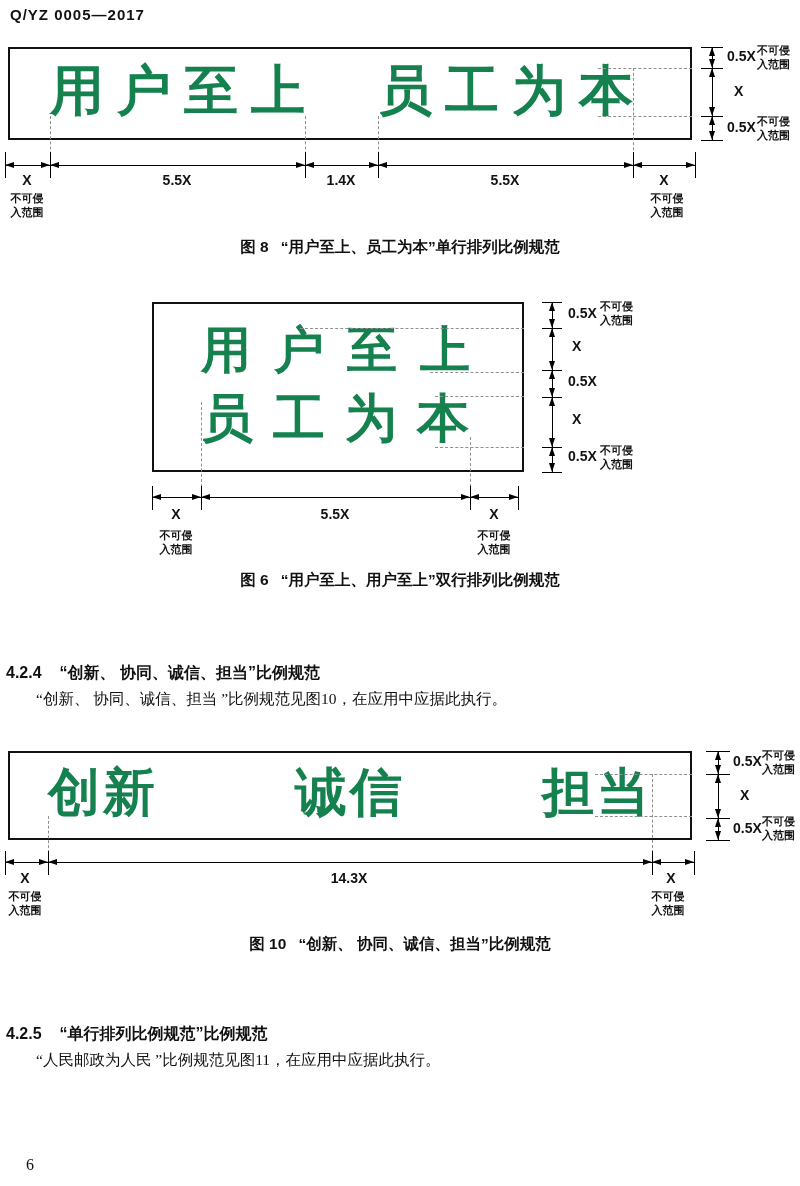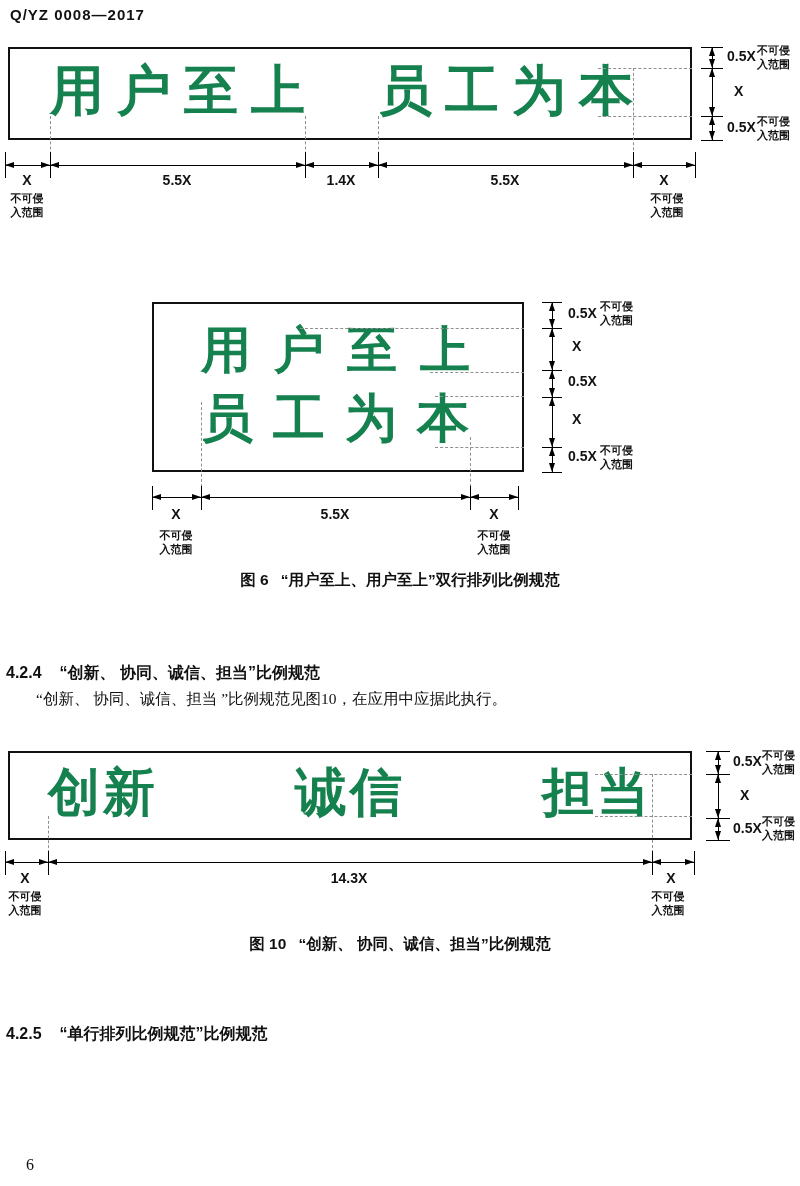--- a/index.html
+++ b/index.html
@@ -43,21 +43,21 @@
   .sec-head .sec-title { margin-left:18px; }
   .body-p  { position:absolute; left:36px; font:15.5px "Liberation Serif", serif; white-space:nowrap; }
 
   .page-num{ position:absolute; left:26px; top:1156px; font:16px "Liberation Serif", serif; }
 </style>
 </head>
 <body>
 
 <div class="page">
 
-  <div class="doc-code">Q/YZ 0008—2017</div>
+  <div class="doc-code">Q/YZ 0005—2017</div>
 
   <div>
     <div class="fbox" style="left:8px;top:47px;width:684px;height:93px"></div>
 
     <div class="slogan" style="left:50px;top:63px;width:583px;display:flex;justify-content:space-between;font-size:54px;line-height:54px">
       <span style="letter-spacing:13px;margin-right:-13px">用户至上</span>
       <span style="letter-spacing:13px;margin-right:-13px">员工为本</span>
     </div>
 
     <div class="dash-h" style="left:598px;top:68px;width:94px"></div>
@@ -105,20 +105,23 @@
     <div class="nintr-c" style="left:27px;top:191px">
       <span style="display:block">不可侵</span>
       <span style="display:block">入范围</span>
     </div>
     <div class="nintr-c" style="left:667px;top:191px">
       <span style="display:block">不可侵</span>
       <span style="display:block">入范围</span>
     </div>
   </div>
 
+  <div class="caption" style="top:237px">
+    <span>图 8</span><span class="cap-text">“用户至上、员工为本”单行排列比例规范</span>
+  </div>
 
   <div>
     <div class="fbox" style="left:152px;top:302px;width:372px;height:170px"></div>
 
     <div class="slogan" style="left:201px;top:325px;font-size:50px;line-height:50px;letter-spacing:23px">用户至上</div>
     <div class="slogan" style="left:201px;top:392px;font-size:52px;line-height:52px;letter-spacing:20px">员工为本</div>
 
     <div class="dash-h" style="left:300px;top:328px;width:224px"></div>
     <div class="dash-h" style="left:430px;top:372px;width:94px"></div>
     <div class="dash-h" style="left:435px;top:396px;width:89px"></div>
@@ -233,16 +236,17 @@
     </div>
   </div>
 
   <div class="caption" style="top:934px">
     <span>图 10</span><span class="cap-text">“创新、 协同、诚信、担当”比例规范</span>
   </div>
 
   <div class="sec-head" style="top:1012px">
     <span>4.2.5</span><span class="sec-title">“单行排列比例规范”比例规范</span>
   </div>
+  <div class="body-p" style="top:1050px">“人民邮政为人民 ”比例规范见图11，在应用中应据此执行。</div>
 
   <div class="page-num">6</div>
 
 </div>
 
 </body></html>

